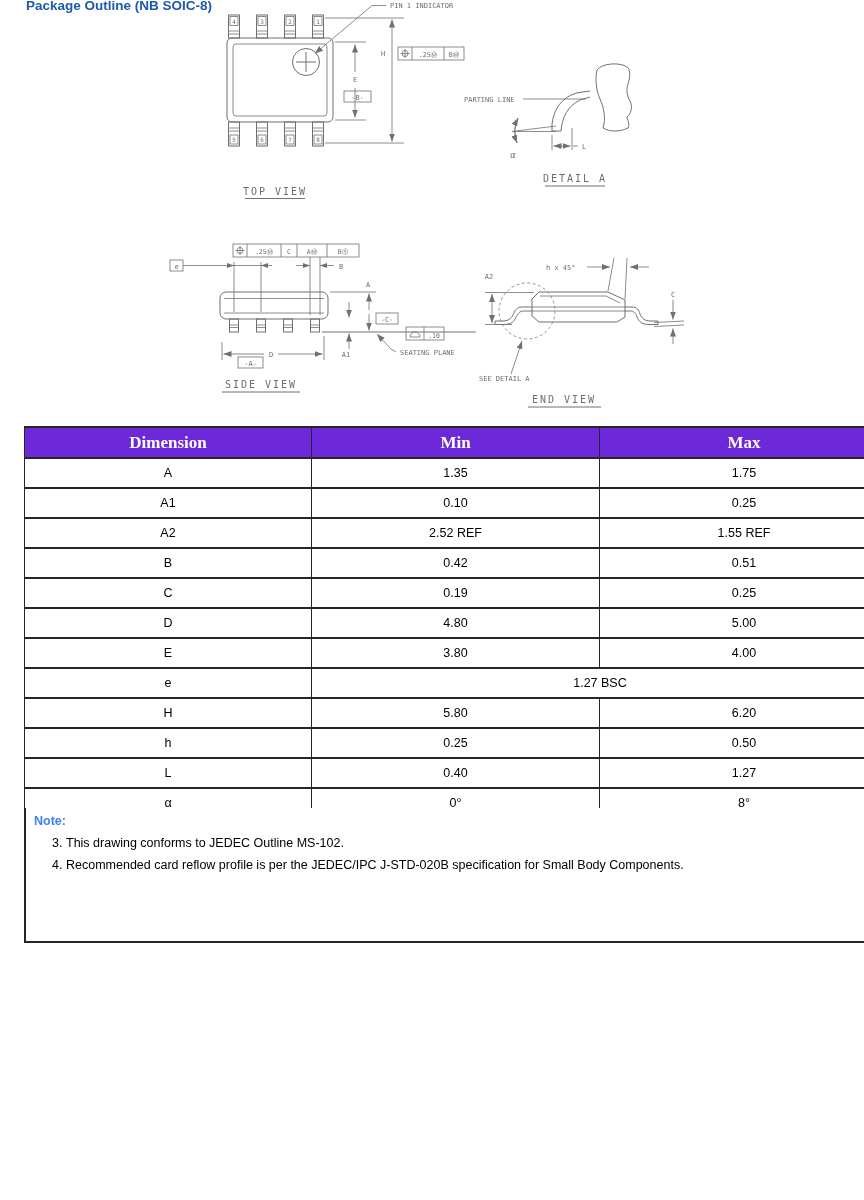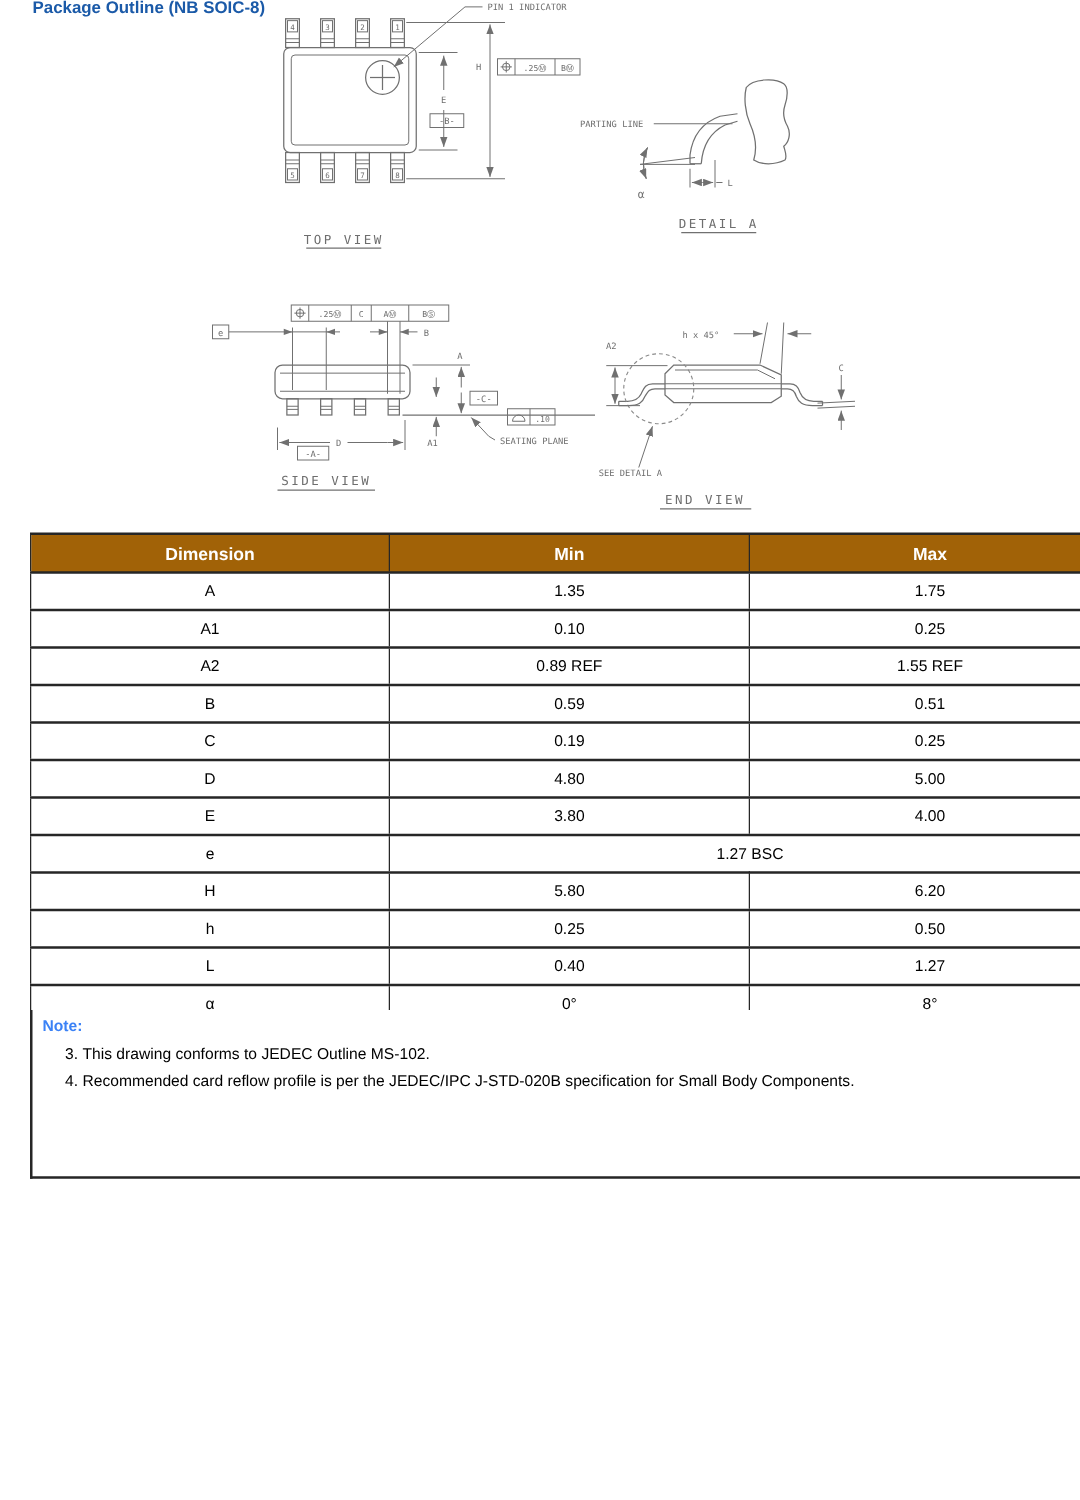--- a/index.html
+++ b/index.html
@@ -10,22 +10,22 @@
   .dln{stroke:#707070;stroke-width:1;fill:none;}
   .dthin{stroke:#707070;stroke-width:0.8;fill:none;}
   .ddash{stroke:#8a8a8a;stroke-width:0.9;fill:none;stroke-dasharray:3 2.5;}
   .dtx{font-family:"DejaVu Sans Mono",monospace;fill:#6e6e6e;}
   .vlabel{font-size:10px;letter-spacing:2px;}
   .dim{font-size:7px;}
   .tiny{font-size:6px;}
   .fcf{font-size:6.5px;}
   #spec-table{position:absolute;left:0;top:426px;width:864px;height:382px;
       border-collapse:collapse;table-layout:fixed;}
-  #spec-table th{background:#a16207;color:#ffffff;font-size:14px;font-weight:bold;
-      border:1.5px solid #262626;border-top:2.5px solid #262626;border-bottom:2.5px solid #262626;height:27px;}
+  #spec-table th{background:#6d28d9;color:#ffffff;font-size:17px;font-weight:bold;
+      border:1.5px solid #262626;border-top:2.5px solid #262626;border-bottom:2.5px solid #262626;height:27px;font-family:Liberation Serif, serif;}
   #spec-table td{background:#ffffff;color:#000000;font-size:12.5px;text-align:center;
       border:1.5px solid #262626;border-top:2.5px solid #262626;border-bottom:2.5px solid #262626;height:26px;}
   #spec-table col.c1{width:287px;} #spec-table col.c2{width:288px;} #spec-table col.c3{width:289px;}
   #notes{position:absolute;left:0;top:808px;width:864px;height:135px;box-sizing:border-box;
       border:2.5px solid #262626;border-top:none;background:#fff;padding:4px 8px;}
   #notes .nh{font-size:12.5px;font-weight:bold;color:#3b82f6;margin:2px 0 4px 0;}
   #notes .ni{font-size:12.5px;color:#000;line-height:22px;padding-left:18px;}
   #notes .ni .nn{display:inline-block;min-width:14px;}
 </style>
 </head>
@@ -324,26 +324,26 @@
           <td>1.35</td>
           <td>1.75</td>
         </tr>
       <tr>
           <td>A1</td>
           <td>0.10</td>
           <td>0.25</td>
         </tr>
       <tr>
           <td>A2</td>
-          <td>0.89 REF</td>
+          <td>2.52 REF</td>
           <td>1.55 REF</td>
         </tr>
       <tr>
           <td>B</td>
-          <td>0.59</td>
+          <td>0.42</td>
           <td>0.51</td>
         </tr>
       <tr>
           <td>C</td>
           <td>0.19</td>
           <td>0.25</td>
         </tr>
       <tr>
           <td>D</td>
           <td>4.80</td>

